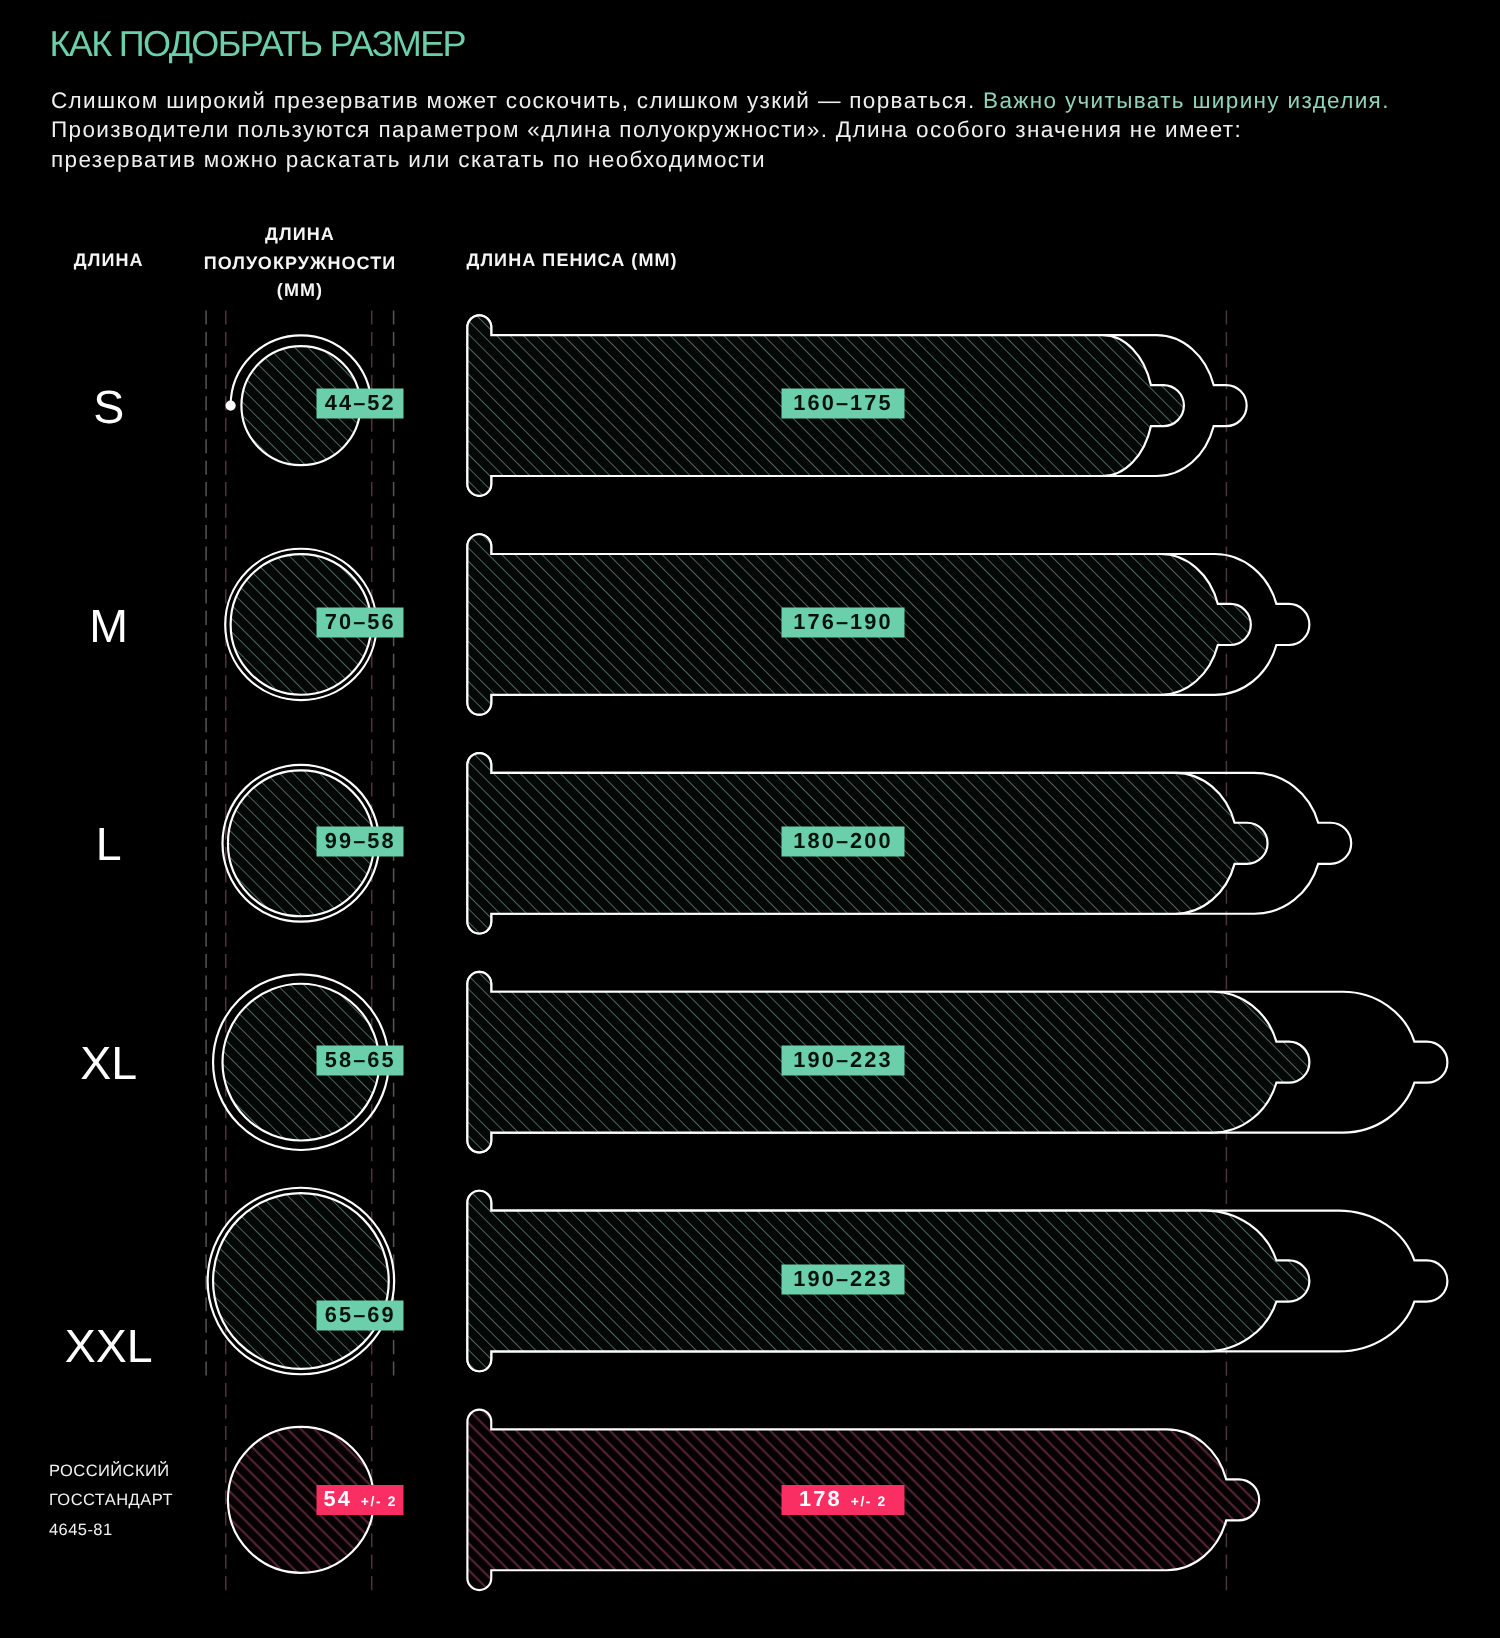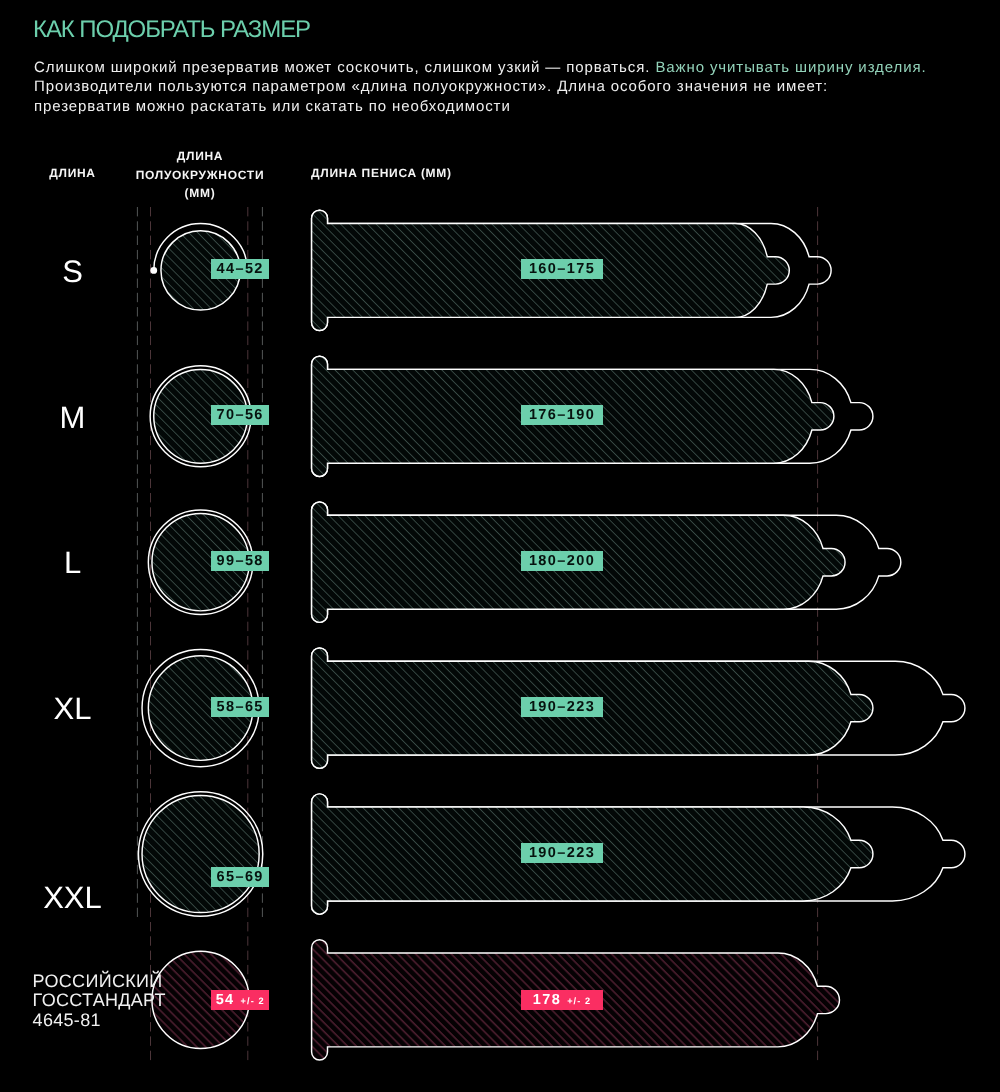--- a/index.html
+++ b/index.html
@@ -12,21 +12,21 @@
 #intro{position:absolute;left:34px;top:58px;width:980px;font-size:15px;line-height:19.3px;letter-spacing:0.9px;color:#efefef;font-weight:normal;}
 #intro .hl{color:#93d3ba;}
 .colhead{position:absolute;font-size:12px;font-weight:bold;letter-spacing:0.72px;color:#f5f5f5;text-align:center;line-height:18.5px;}
 .size-label{position:absolute;left:0;width:145px;text-align:center;font-size:31px;line-height:32px;font-weight:normal;color:#fff;}
 .chip{position:absolute;transform:translate(-50%,-50%);font-size:14.5px;line-height:21.6px;height:20px;font-weight:bold;letter-spacing:1.4px;color:#06120e;white-space:nowrap;text-align:center;margin-left:40px;}
 .chip-c{width:58px;}
 .chip-l{width:82px;}
 .chip-g{background:#6ccfac;}
 .chip-p{background:#fa2e62;color:#ffffff;}
 .chip .tol{font-size:9.2px;font-weight:bold;letter-spacing:1.1px;margin-left:6px;}
-.gost-label{position:absolute;left:32.6px;width:160px;text-align:left;color:#f0f0f0;font-size:18px;letter-spacing:0.3px;line-height:19.7px;font-weight:normal;}
+.gost-label{position:absolute;left:32.6px;width:160px;text-align:left;color:#f0f0f0;font-size:11px;letter-spacing:0.3px;line-height:19.7px;font-weight:normal;}
 </style>
 </head>
 <body>
 
 <div id="stage">
 
   <svg id="art" viewBox="0 0 1000 1092" width="1000" height="1092" xmlns="http://www.w3.org/2000/svg">
     <defs>
       <pattern id="hatch-green" width="6.3" height="6.3" patternTransform="rotate(-45)" patternUnits="userSpaceOnUse">
         <rect width="6.3" height="6.3" fill="#030807"></rect>

